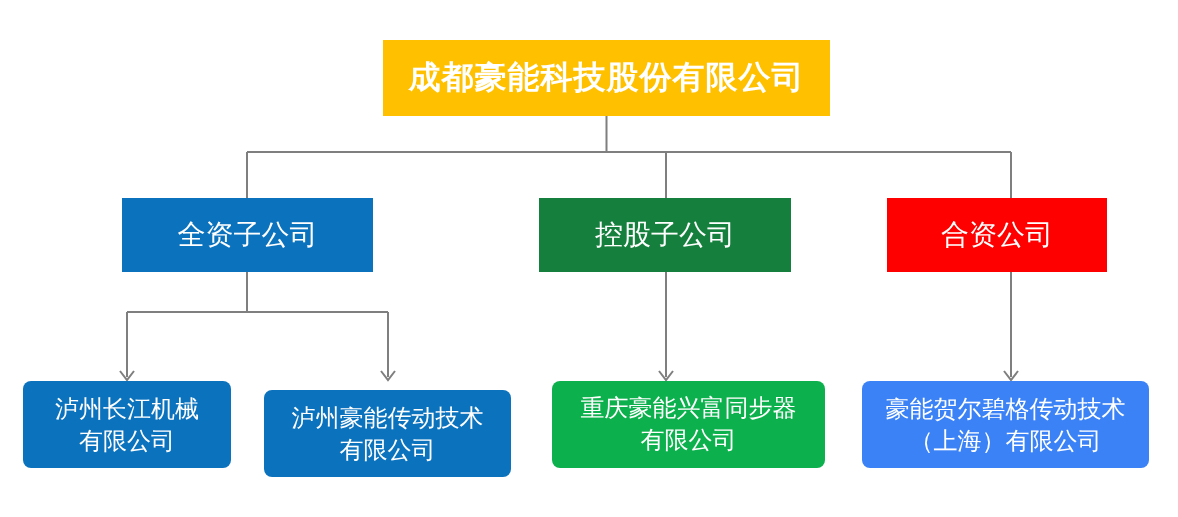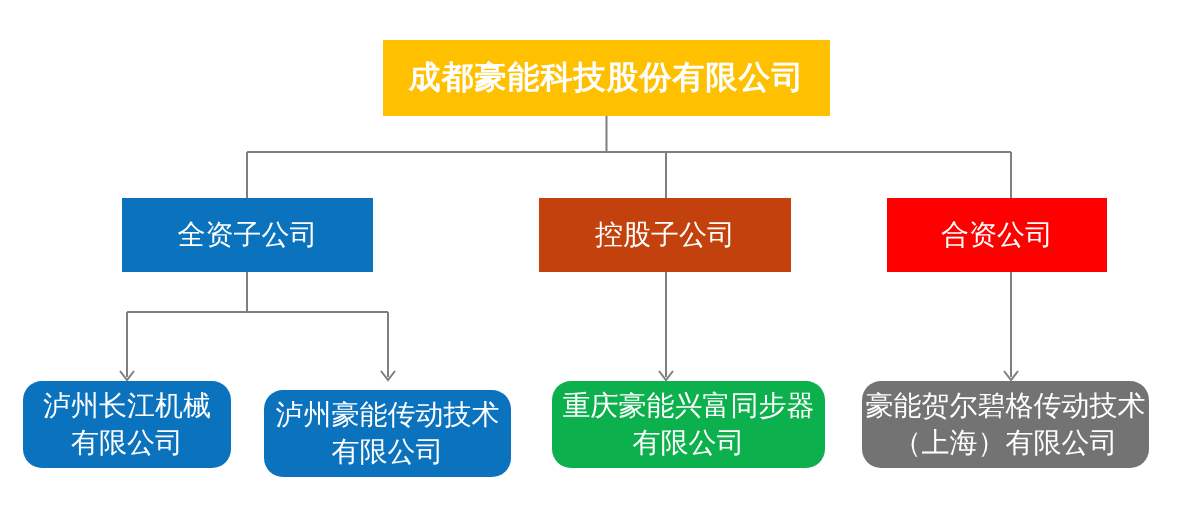--- a/index.html
+++ b/index.html
@@ -40,23 +40,23 @@
   .node.category {
     top: 198px; height: 74px;
     font-size: 28px;
     font-weight: normal;
   }
   .node.cat-1 { left: 122px; width: 251px; }
   .node.cat-2 { left: 539px; width: 252px; }
   .node.cat-3 { left: 887px; width: 220px; }
   .node.leaf {
     top: 381px; height: 87px;
-    font-size: 28px;
+    font-size: 24px;
     line-height: 1.32;
-    border-radius: 19px;
+    border-radius: 8px;
   }
   .node.leaf-1 { left: 23px;  width: 208px; }
   .node.leaf-2 { left: 264px; width: 247px; margin-top: 9px; }
   .node.leaf-3 { left: 552px; width: 273px; font-family: Liberation Serif, serif; }
   .node.leaf-4 { left: 862px; width: 287px; }
 </style>
 </head>
 <body>
 
 <div class="canvas">
@@ -71,29 +71,29 @@
       <polyline points="381,371 388,380 395,371"></polyline>
       <polyline points="659,371 666,380 673,371"></polyline>
       <polyline points="1004,371 1011,380 1018,371"></polyline>
     </g>
   </svg>
 
   <div class="node root" style="background-color: rgb(255, 192, 0);">成都豪能科技股份有限公司</div>
 
   <div class="node category cat-1" style="background-color: rgb(11, 114, 190);">全资子公司</div>
 
-  <div class="node category cat-2" style="background-color: #c2410c;">控股子公司</div>
+  <div class="node category cat-2" style="background-color: #15803d;">控股子公司</div>
 
   <div class="node category cat-3" style="background-color: rgb(254, 0, 0);">合资公司</div>
 
   <div class="node leaf leaf-1" style="background-color: rgb(11, 114, 190);">泸州长江机械
 有限公司</div>
 
   <div class="node leaf leaf-2" style="background-color: rgb(11, 114, 190);">泸州豪能传动技术
 有限公司</div>
 
   <div class="node leaf leaf-3" style="background-color: rgb(12, 176, 76);">重庆豪能兴富同步器
 有限公司</div>
 
-  <div class="node leaf leaf-4" style="background-color: #737373;">豪能贺尔碧格传动技术
+  <div class="node leaf leaf-4" style="background-color: #3b82f6;">豪能贺尔碧格传动技术
 （上海）有限公司</div>
 
 </div>
 
 </body></html>

